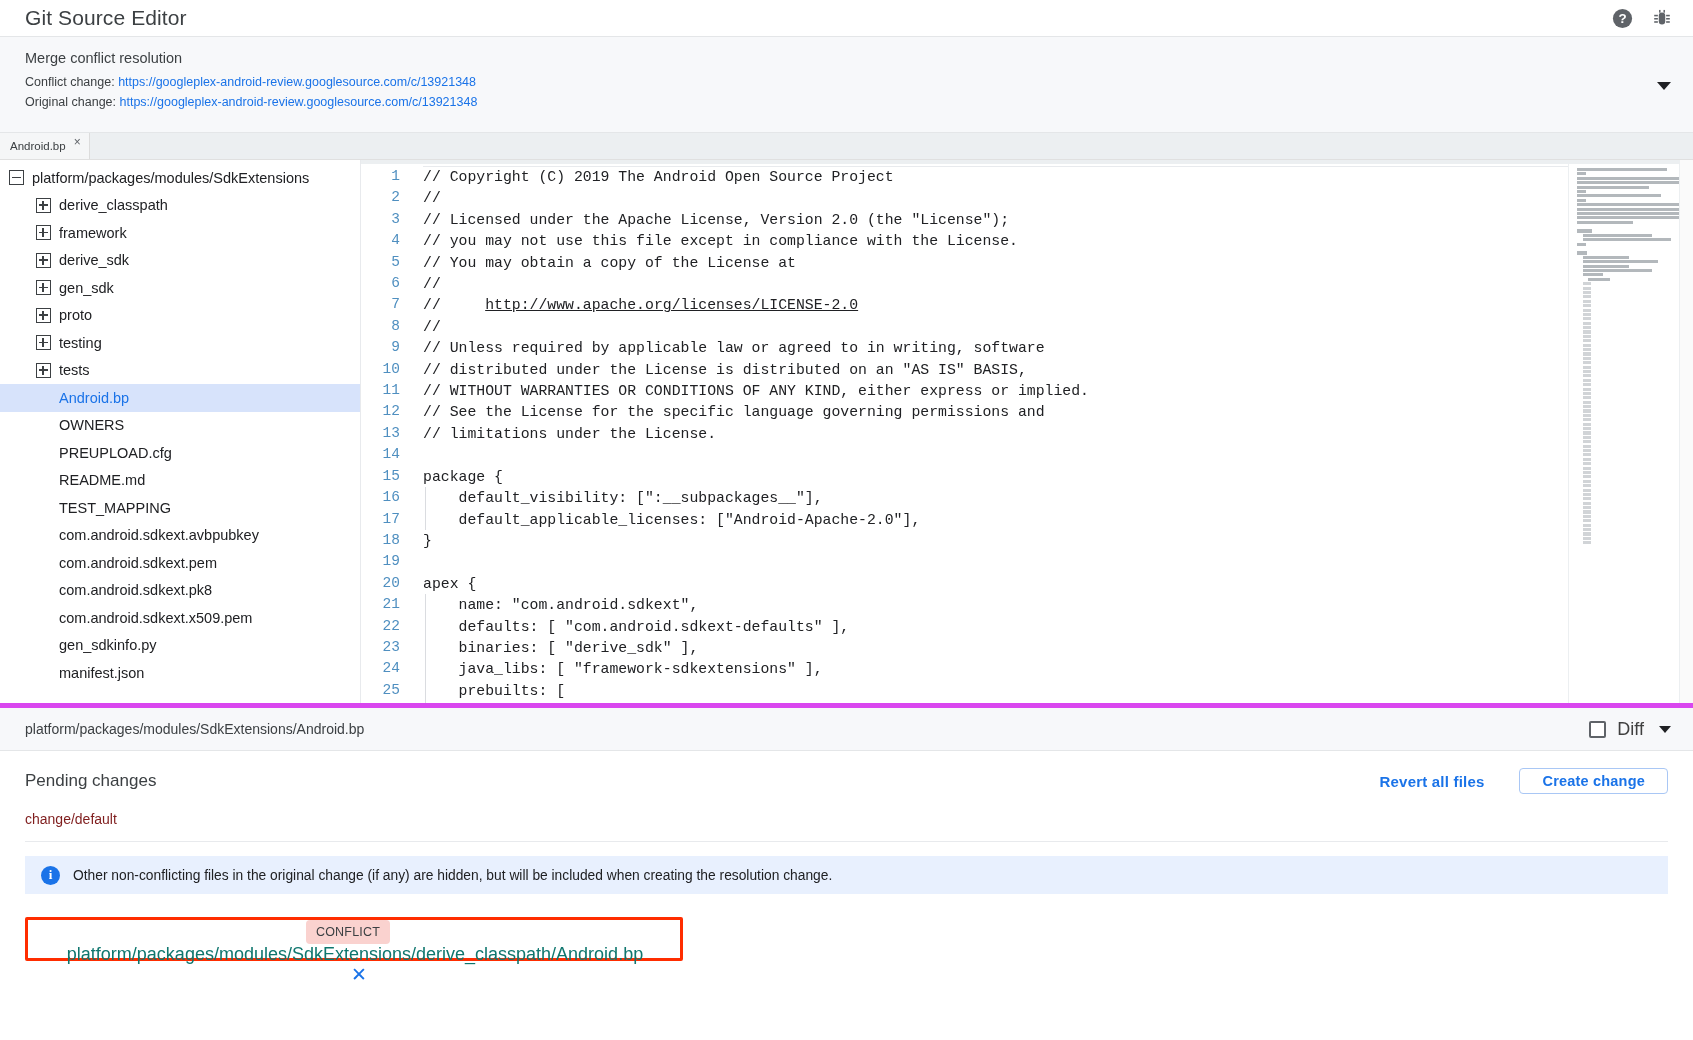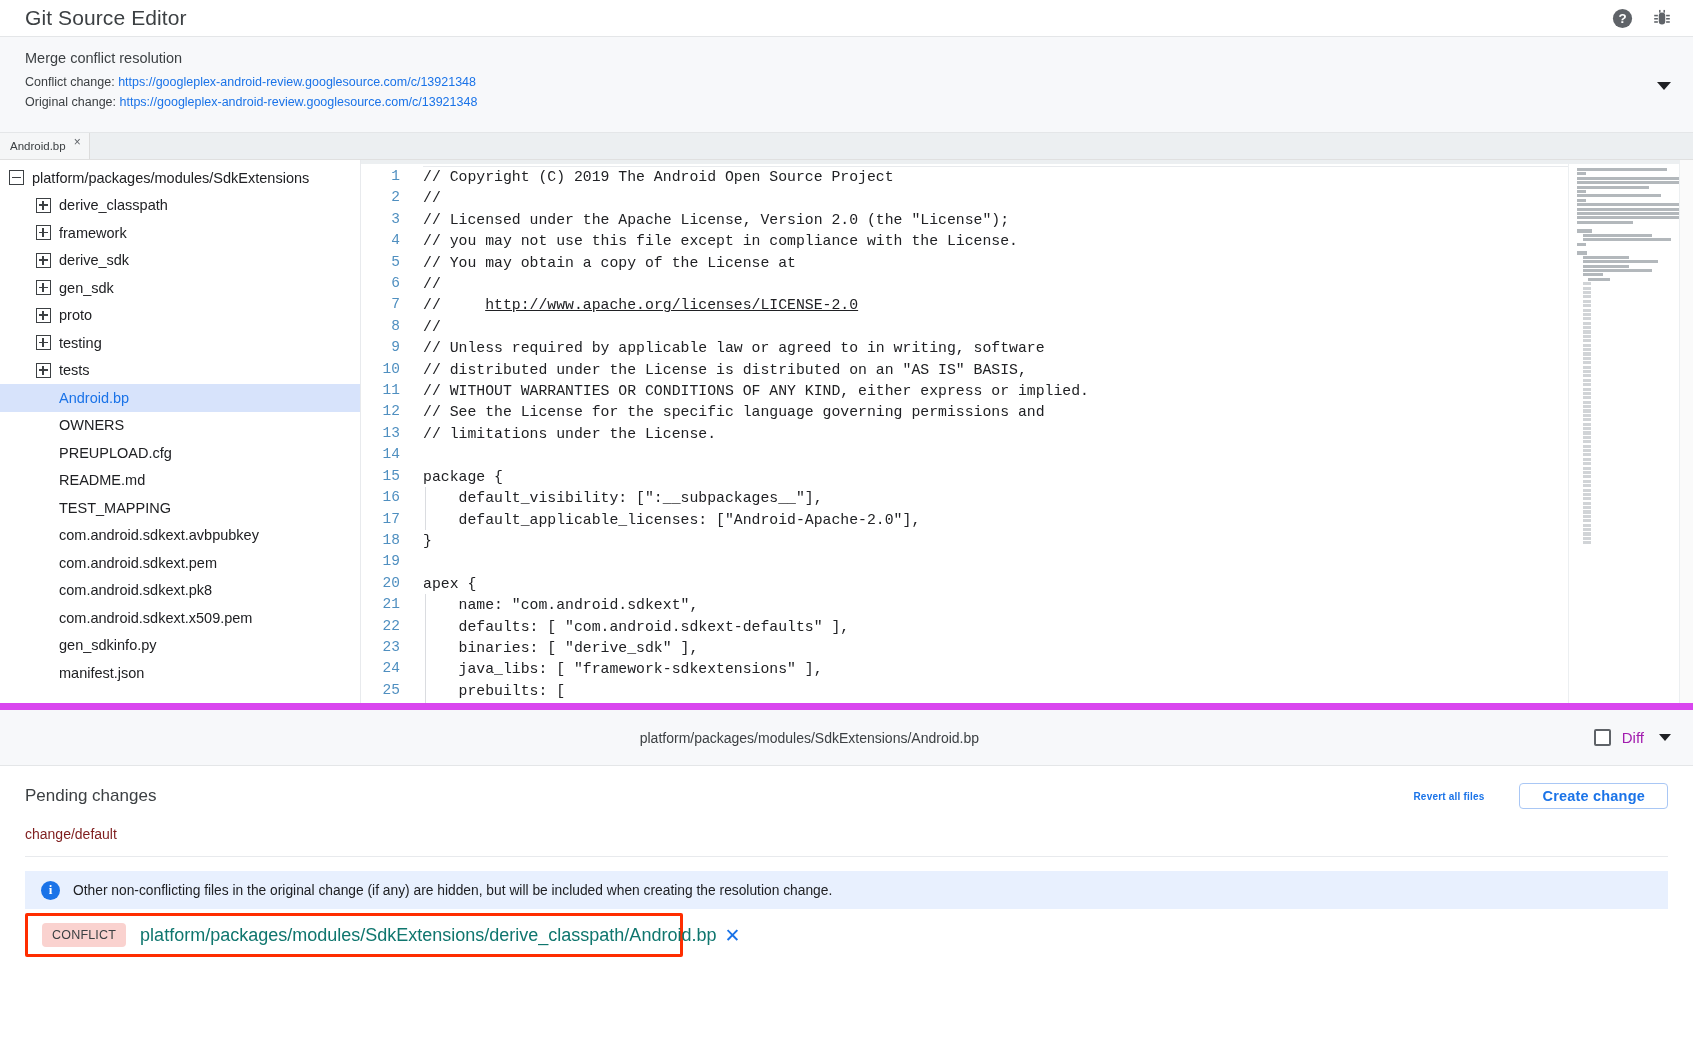--- a/index.html
+++ b/index.html
@@ -226,47 +226,46 @@
   #minimap-scroll {
     position: absolute;
     right: 0; top: 0;
     width: 14px; height: 100%;
     background: #fafafa;
     border-left: 1px solid #eceff1;
   }
 
   
   #pathbar {
-    height: 63px;
+    height: 48px;
     background: #f7f8fa;
-    border-top: 7px solid #d946ef;
+    border-top: 5px solid #d946ef;
     border-bottom: 1px solid #e4e6e8;
     display: flex;
     align-items: center;
     padding: 0 22px 0 25px;
-    text-align: center;
   }
   #pathbar-text {
     flex: 1;
     font-size: 14px;
     color: #3c4043;
   }
   #diff-control {
     display: flex;
     align-items: center;
     gap: 11px;
   }
   #diff-checkbox {
     width: 17px; height: 17px;
     border: 2px solid #5f6368;
     border-radius: 2px;
     background: #fff;
     cursor: pointer;
   }
-  #diff-label { font-size: 15px; color: #a21caf; }
+  #diff-label { font-size: 18px; color: #404040; }
   #diff-caret {
     width: 0; height: 0;
     border-left: 6px solid transparent;
     border-right: 6px solid transparent;
     border-top: 7px solid #202124;
     cursor: pointer;
     margin-left: 4px;
   }
 
   
@@ -278,21 +277,21 @@
     display: flex;
     align-items: center;
     height: 60px;
   }
   #pending-title {
     font-size: 17px;
     color: #3c4043;
     flex: 1;
   }
   #revert-all {
-    font-size: 10px;
+    font-size: 15px;
     color: #1a73e8;
     font-weight: bold;
     cursor: pointer;
     margin-right: 35px;
     letter-spacing: .2px;
   }
   #create-change {
     font-size: 14.5px;
     color: #1a73e8;
     font-weight: bold;
@@ -333,29 +332,30 @@
     margin-right: 13px;
     font-family: "Liberation Serif", serif;
   }
   #info-text {
     font-size: 13.8px;
     color: #202124;
   }
 
   
   #conflict-row-outline {
-    margin-top: 4px;
+    margin-top: 23px;
     border: 3px solid #ff2d00;
     border-radius: 2px;
     width: 658px;
     height: 44px;
     display: flex;
     align-items: center;
     padding: 0 12px 0 14px;
     background: #fff;
+    flex-direction: column;
   }
   #conflict-badge {
     background: #fad2cf;
     color: #3c4043;
     font-size: 12.5px;
     padding: 5px 10px;
     border-radius: 4px;
     margin-right: 14px;
     letter-spacing: .2px;
     white-space: nowrap;

